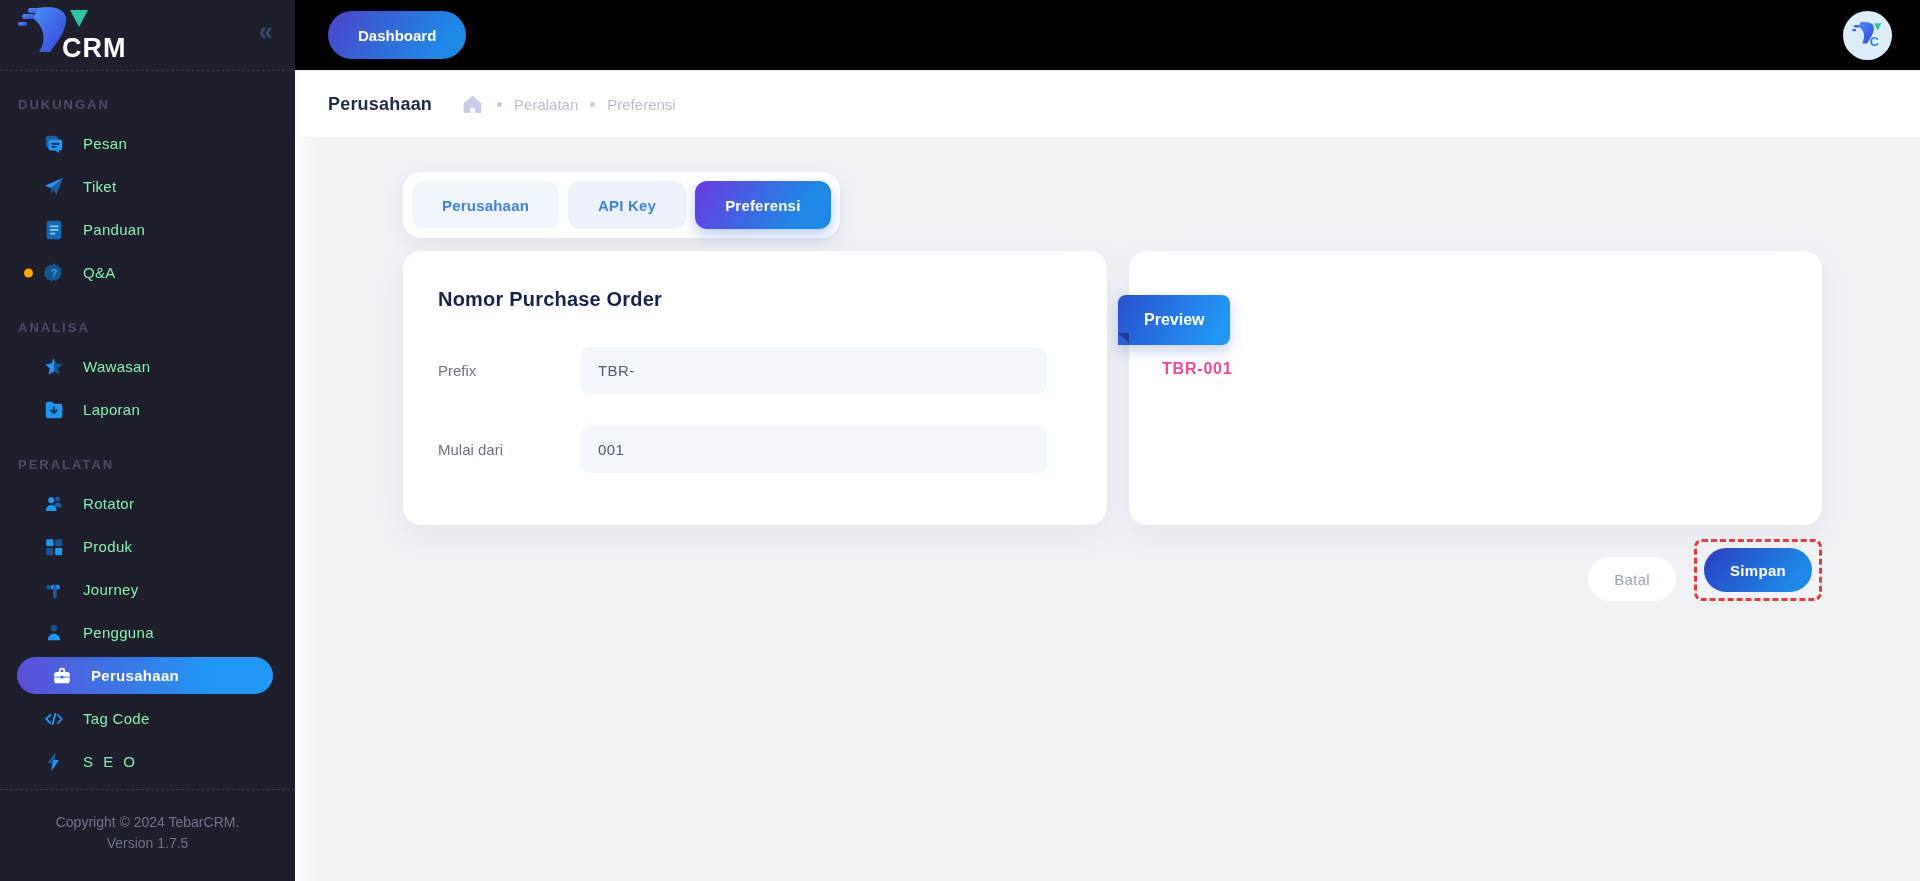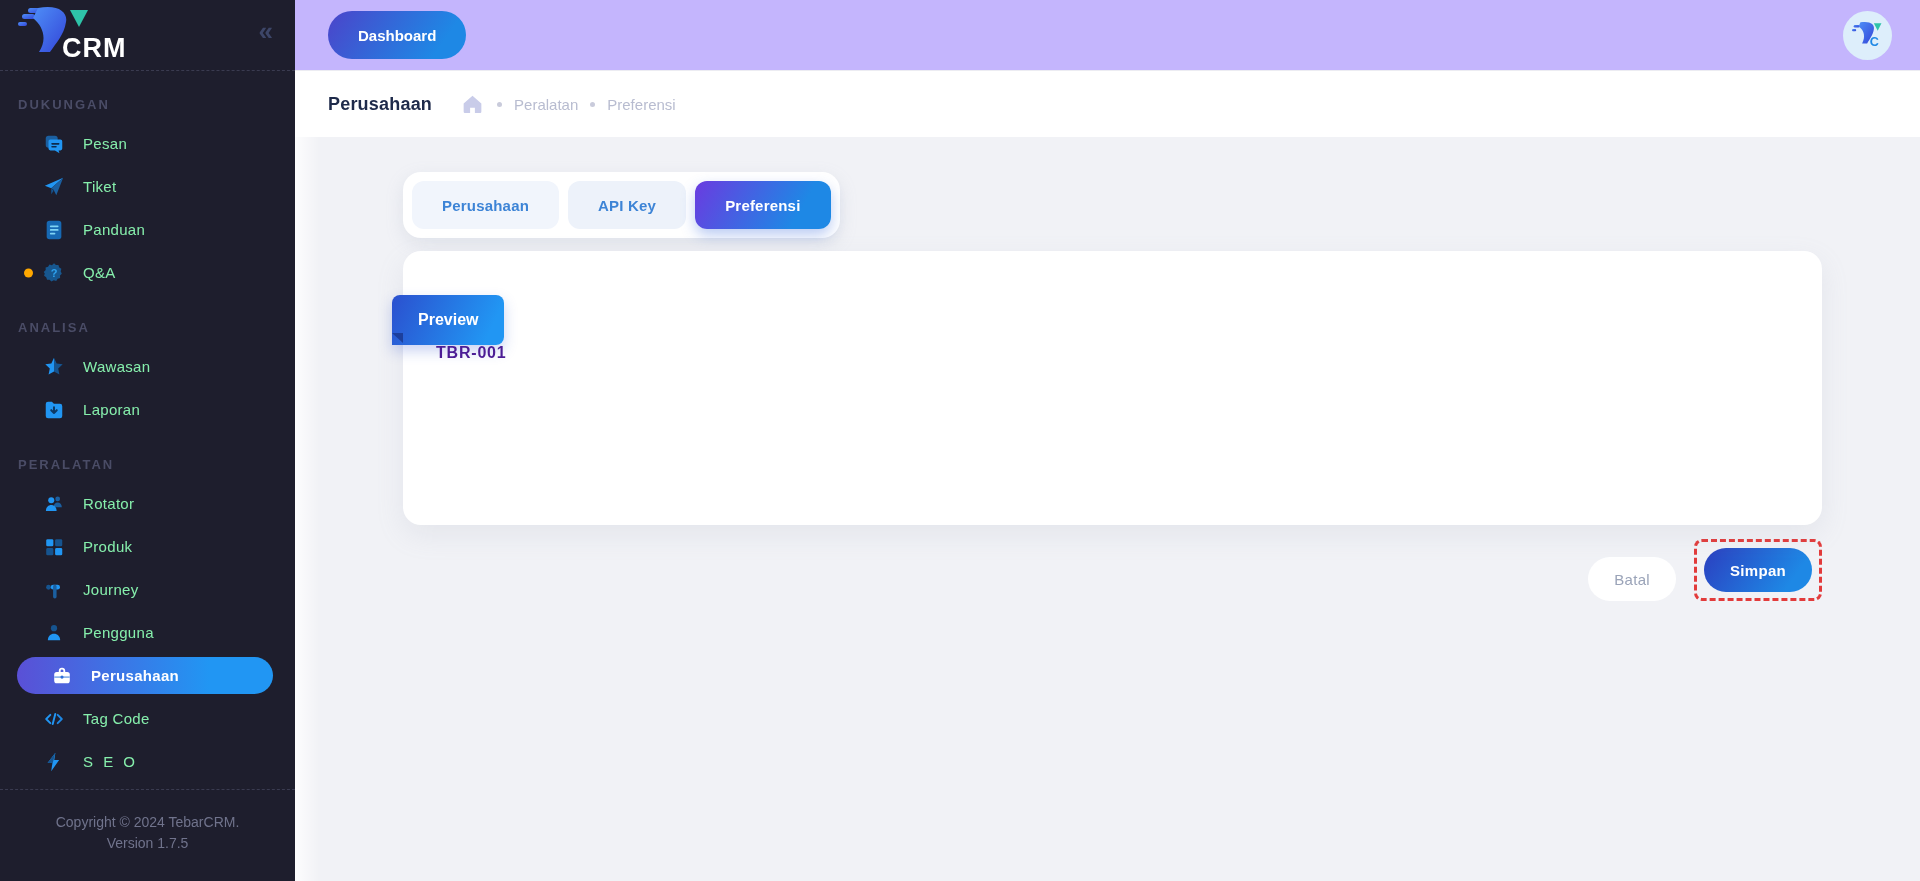--- a/index.html
+++ b/index.html
@@ -15,21 +15,21 @@
   .nav-item { position:relative; height:43px; display:flex; align-items:center; padding-left:42px; cursor:pointer; font-size:15px; color:#86efac; }
   .nav-item .nav-icon { width:24px; height:24px; margin-right:17px; display:flex; align-items:center; justify-content:center; }
   .nav-item .nav-icon svg { width:22px; height:22px; }
   .nav-label { letter-spacing:.3px; }
   .nav-item.active { margin:3px 22px 3px 17px; padding-left:33px; height:37px; border-radius:999px; background:linear-gradient(90deg,#5a50d6 0%,#2196f3 75%); color:#ffffff; font-weight:bold; }
   .notif-dot { position:absolute; left:24px; top:50%; transform:translateY(-50%); width:9px; height:9px; border-radius:50%; background:#ffa800; }
   .side-footer { border-top:1px dashed #3a3b50; padding:22px 10px 26px 10px; text-align:center; font-size:14px; color:#70738c; line-height:1.55; }
 
   
   .main { flex:1; display:flex; flex-direction:column; position:relative; }
-  .topbar { height:71px; background:#c4b5fd; border-bottom:1px solid #ececf2; display:flex; align-items:center; padding:0 28px 0 33px;gap:28px; }
+  .topbar { height:71px; background:#000000; border-bottom:1px solid #ececf2; display:flex; align-items:center; padding:0 28px 0 33px;gap:28px; }
   .btn-dashboard { background:linear-gradient(125deg,#4b44ca 0%,#1e88e5 80%); color:#fff; font-weight:bold; font-size:15px; border:none; border-radius:999px; padding:0 30px; height:48px; cursor:pointer; font-family:inherit; }
   .topbar-spacer { flex:1; }
   .avatar { width:49px; height:49px; border-radius:50%; background:#ddeefb; display:flex; align-items:center; justify-content:center; cursor:pointer; }
 
   .breadcrumb-bar { height:66px; background:#ffffff; display:flex; align-items:center; padding:0 33px; }
   .bc-title { font-size:18px; font-weight:bold; color:#1e2a4a; margin-right:28px; letter-spacing:.2px; }
   .bc-home { width:25px; height:25px; display:flex; align-items:center; cursor:pointer; }
   .bc-sep { width:5px; height:5px; border-radius:50%; background:#c9cbdb; margin:0 12px; }
   .bc-item { font-size:15px; color:#b8bcd0; cursor:pointer; }
 
@@ -47,21 +47,21 @@
   .card { background:#ffffff; border-radius:18px; box-shadow:0 10px 28px rgba(146,156,176,.14); }
   .card-form { width:704px; height:274px; padding:33px 35px; }
   .card-form h2 { font-size:20px; color:#16244a; letter-spacing:.2px; margin:4px 0 36px 0; }
   .field-row { display:flex; align-items:center; margin-bottom:32px; }
   .field-label { width:142px; font-size:15px; color:#6b7185; }
   .field-input { width:467px; height:47px; background:#f3f7fb; border:none; border-radius:10px; padding:0 18px; font-size:15px; color:#4f5b6e; font-family:inherit; letter-spacing:.4px; outline:none; }
 
   .card-preview { flex:1; height:274px; position:relative; }
   .preview-badge { position:absolute; left:-11px; top:44px; height:50px; padding:0 26px; display:flex; align-items:center; background:linear-gradient(115deg,#2b50cf 0%,#2196f3 85%); color:#fff; font-weight:bold; font-size:16px; border-radius:8px 8px 8px 0; box-shadow:0 6px 14px rgba(43,80,207,.25); }
   .preview-notch { position:absolute; left:-11px; top:82px; width:11px; height:10px; background:#1c3f9d; clip-path:polygon(0 0,100% 0,100% 100%); }
-  .preview-value { position:absolute; left:33px; top:93px; font-size:16px; font-weight:bold; color:#4c1d95; letter-spacing:.8px; }
+  .preview-value { position:absolute; left:33px; top:109px; font-size:16px; font-weight:bold; color:#ec4899; letter-spacing:.8px; }
 
   
   .actions-row { display:flex; justify-content:flex-end; align-items:flex-end; margin-top:14px; gap:18px; }
   .btn-cancel { background:#ffffff; border:none; border-radius:999px; height:44px; padding:0 26px; font-size:15px; color:#9aa3b8; font-family:inherit; cursor:pointer; letter-spacing:.3px; }
   .annotation-box { border:3px dashed #e23b3b; border-radius:8px; padding:6px 7px; }
   .btn-save { background:linear-gradient(125deg,#2b3fc0 0%,#1e88e5 80%); border:none; border-radius:999px; height:44px; padding:0 26px; font-size:15px; font-weight:bold; color:#ffffff; font-family:inherit; cursor:pointer; letter-spacing:.3px; }
 </style>
 </head>
 <body>
 
@@ -283,20 +283,31 @@
   <div class="content">
 
     <div class="tab-group">
       <button class="tab t1">Perusahaan</button>
       <button class="tab t2">API Key</button>
       <button class="tab active">Preferensi</button>
     </div>
 
     <div class="cards-row">
 
+      <div class="card card-form">
+        <h2>Nomor Purchase Order</h2>
+        <div class="field-row">
+          <span class="field-label">Prefix</span>
+          <input class="field-input" type="text" value="TBR-" style="">
+        </div>
+        <div class="field-row">
+          <span class="field-label">Mulai dari</span>
+          <input class="field-input" type="text" value="001" style="">
+        </div>
+      </div>
 
       <div class="card card-preview">
         <div class="preview-badge">Preview</div>
         <div class="preview-notch"></div>
         <div class="preview-value">TBR-001</div>
       </div>
 
     </div>
 
     <div class="actions-row">

